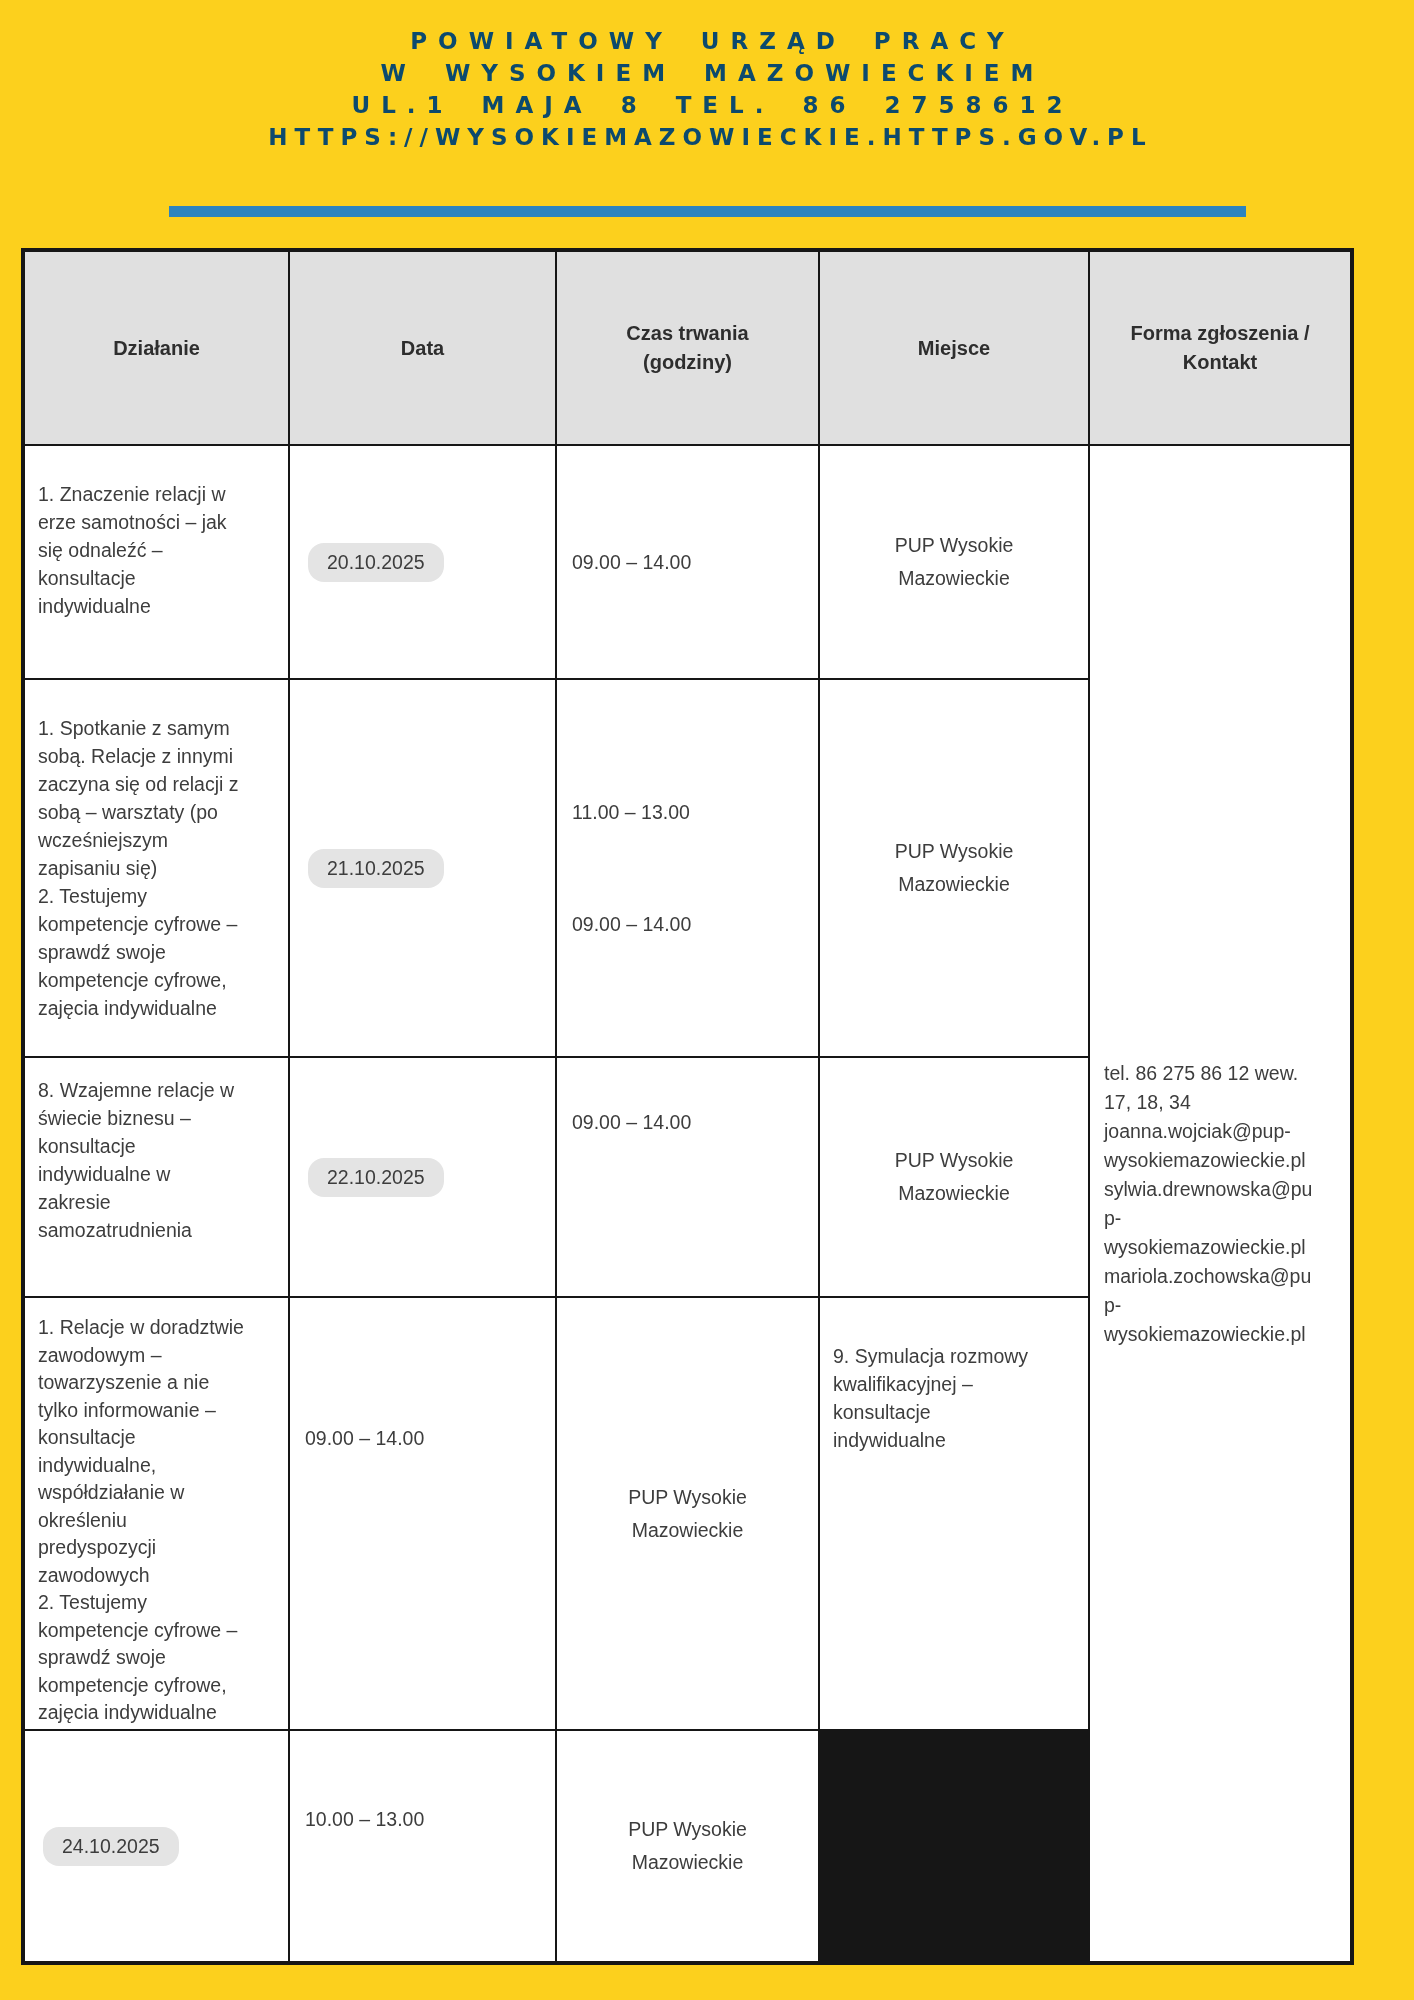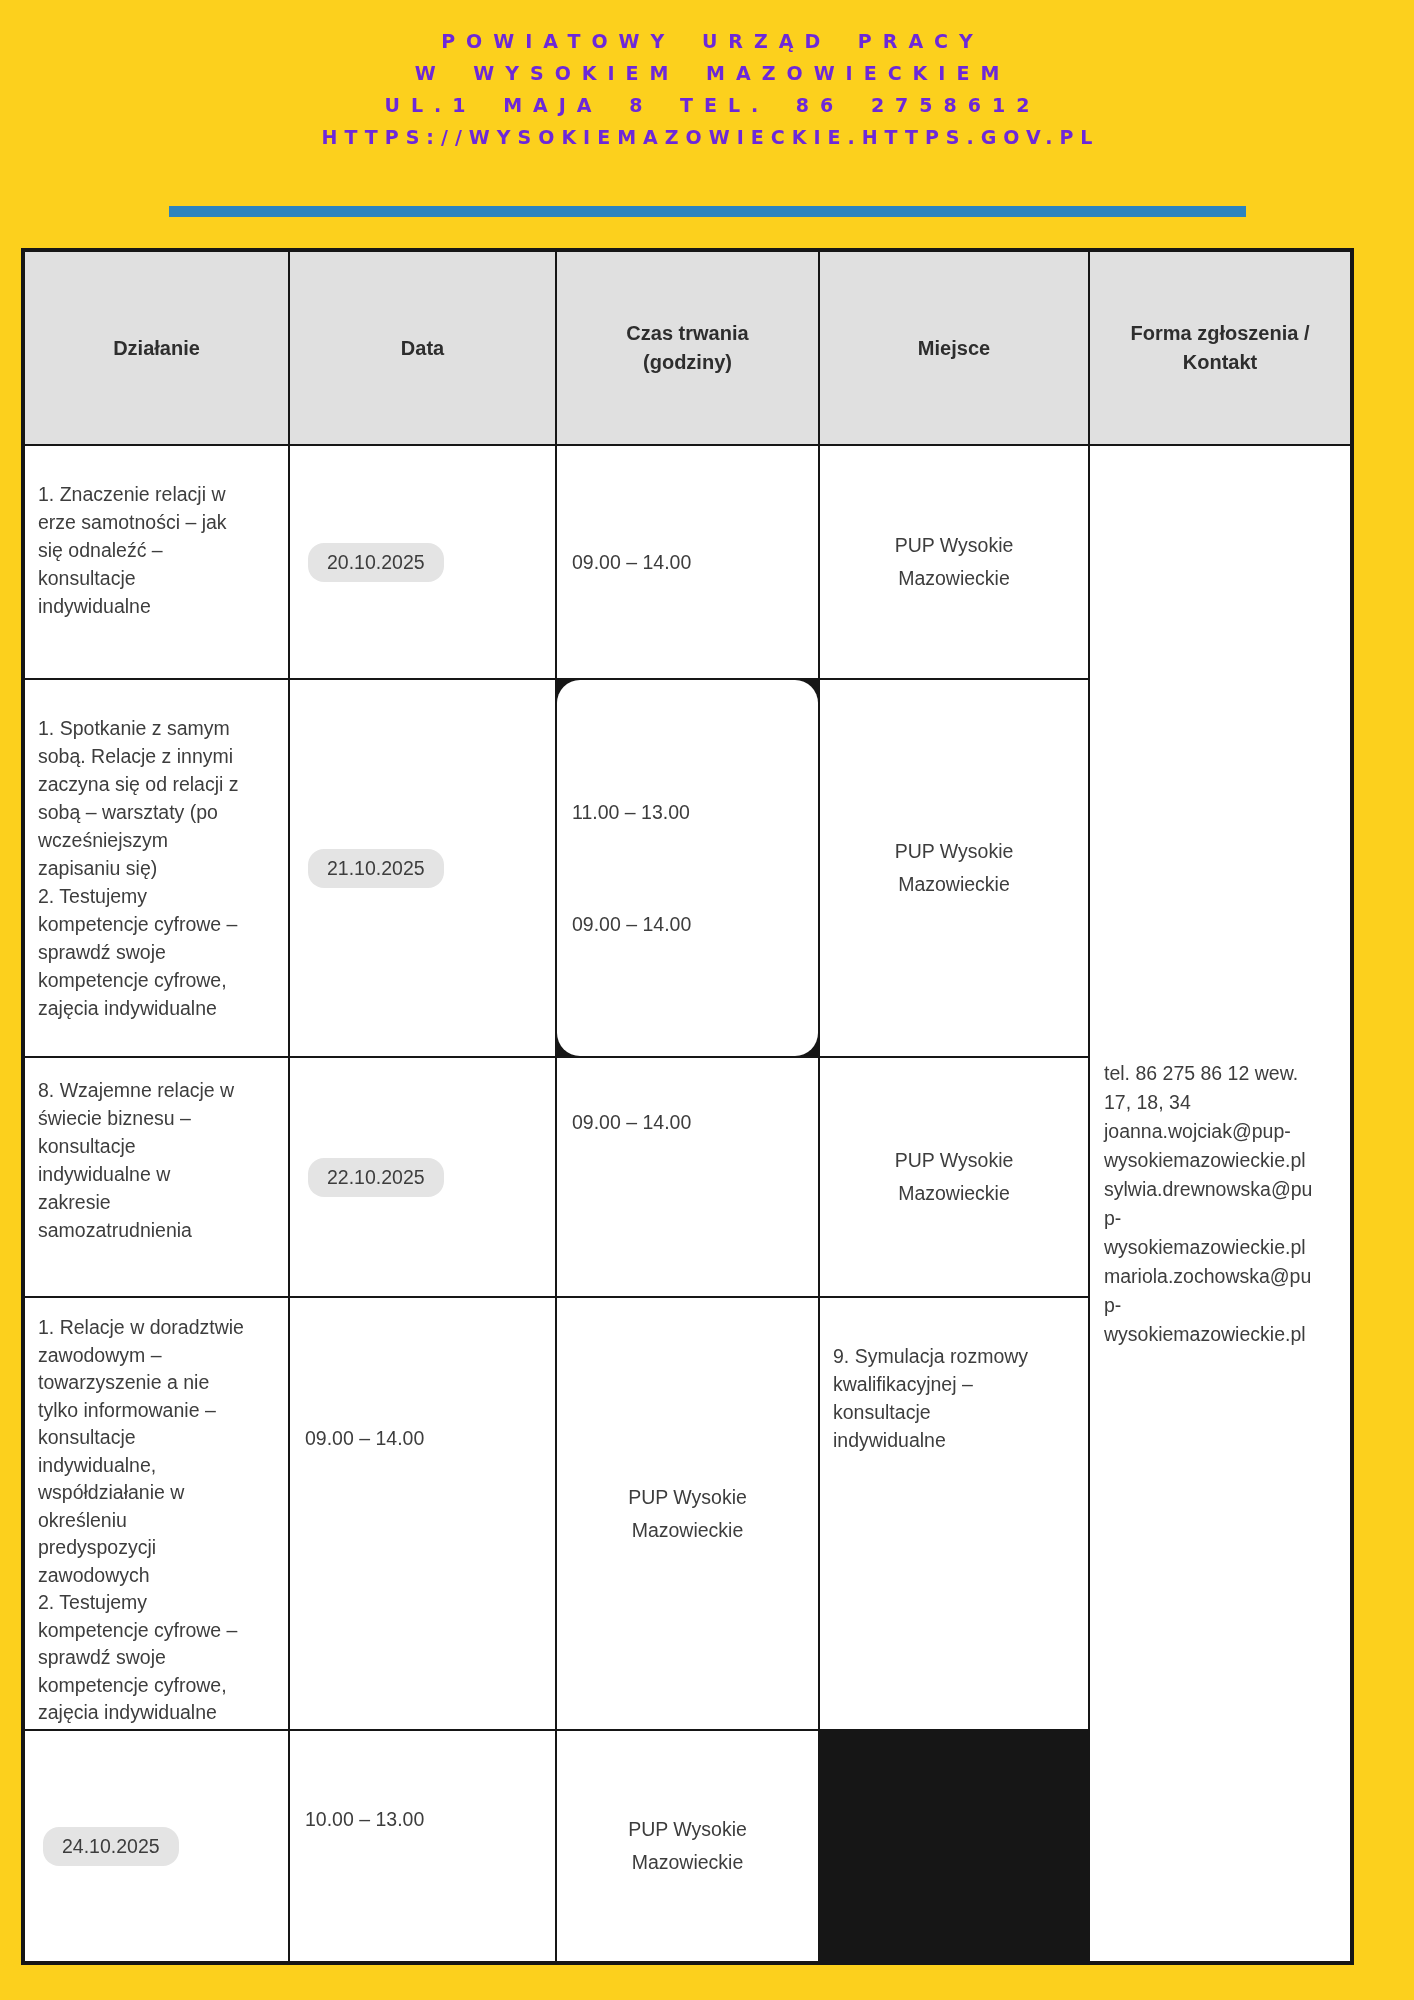--- a/index.html
+++ b/index.html
@@ -11,23 +11,23 @@
     background: #fcd01d;
     overflow: hidden;
     font-family: "Liberation Sans", sans-serif;
   }
 
   
   .masthead { padding-top: 25px; text-align: center; }
   .masthead-line {
     font-family: "DejaVu Sans", sans-serif;
     font-weight: 700;
-    font-size: 19px;
+    font-size: 23px;
     line-height: 32px;
-    color: #6d28d9;
+    color: #0c4a6e;
     letter-spacing: 11px;
     word-spacing: 9px;
     text-indent: 11px; 
     white-space: nowrap;
   }
   .masthead-url { letter-spacing: 7px; text-indent: 7px; }
   .accent-bar {
     width: 1077px;
     height: 11px;
     margin: 53px auto 0 auto;
@@ -80,21 +80,21 @@
     display: inline-block;
     background: #e4e4e4;
     border-radius: 16px;
     padding: 6px 19px;
     line-height: 27px;
   }
 
   .timec { padding-left: 15px; line-height: 20px; }
   .timec.r1, .timec.r5 { display: flex; flex-direction: column; justify-content: center; }
   .timec.r5 { justify-content: flex-start; padding-top: 78px; }
-  .timec.r2 { display: flex; flex-direction: column; justify-content: center; gap: 92px; border-radius: 23px; }
+  .timec.r2 { display: flex; flex-direction: column; justify-content: center; gap: 92px; }
   .timec.r3 { padding-top: 54px; }
   .timec.r4 { padding-top: 130px; }
 
   .placec {
     display: flex;
     align-items: center;
     justify-content: center;
     text-align: center;
     line-height: 33px;
     white-space: pre-line;

